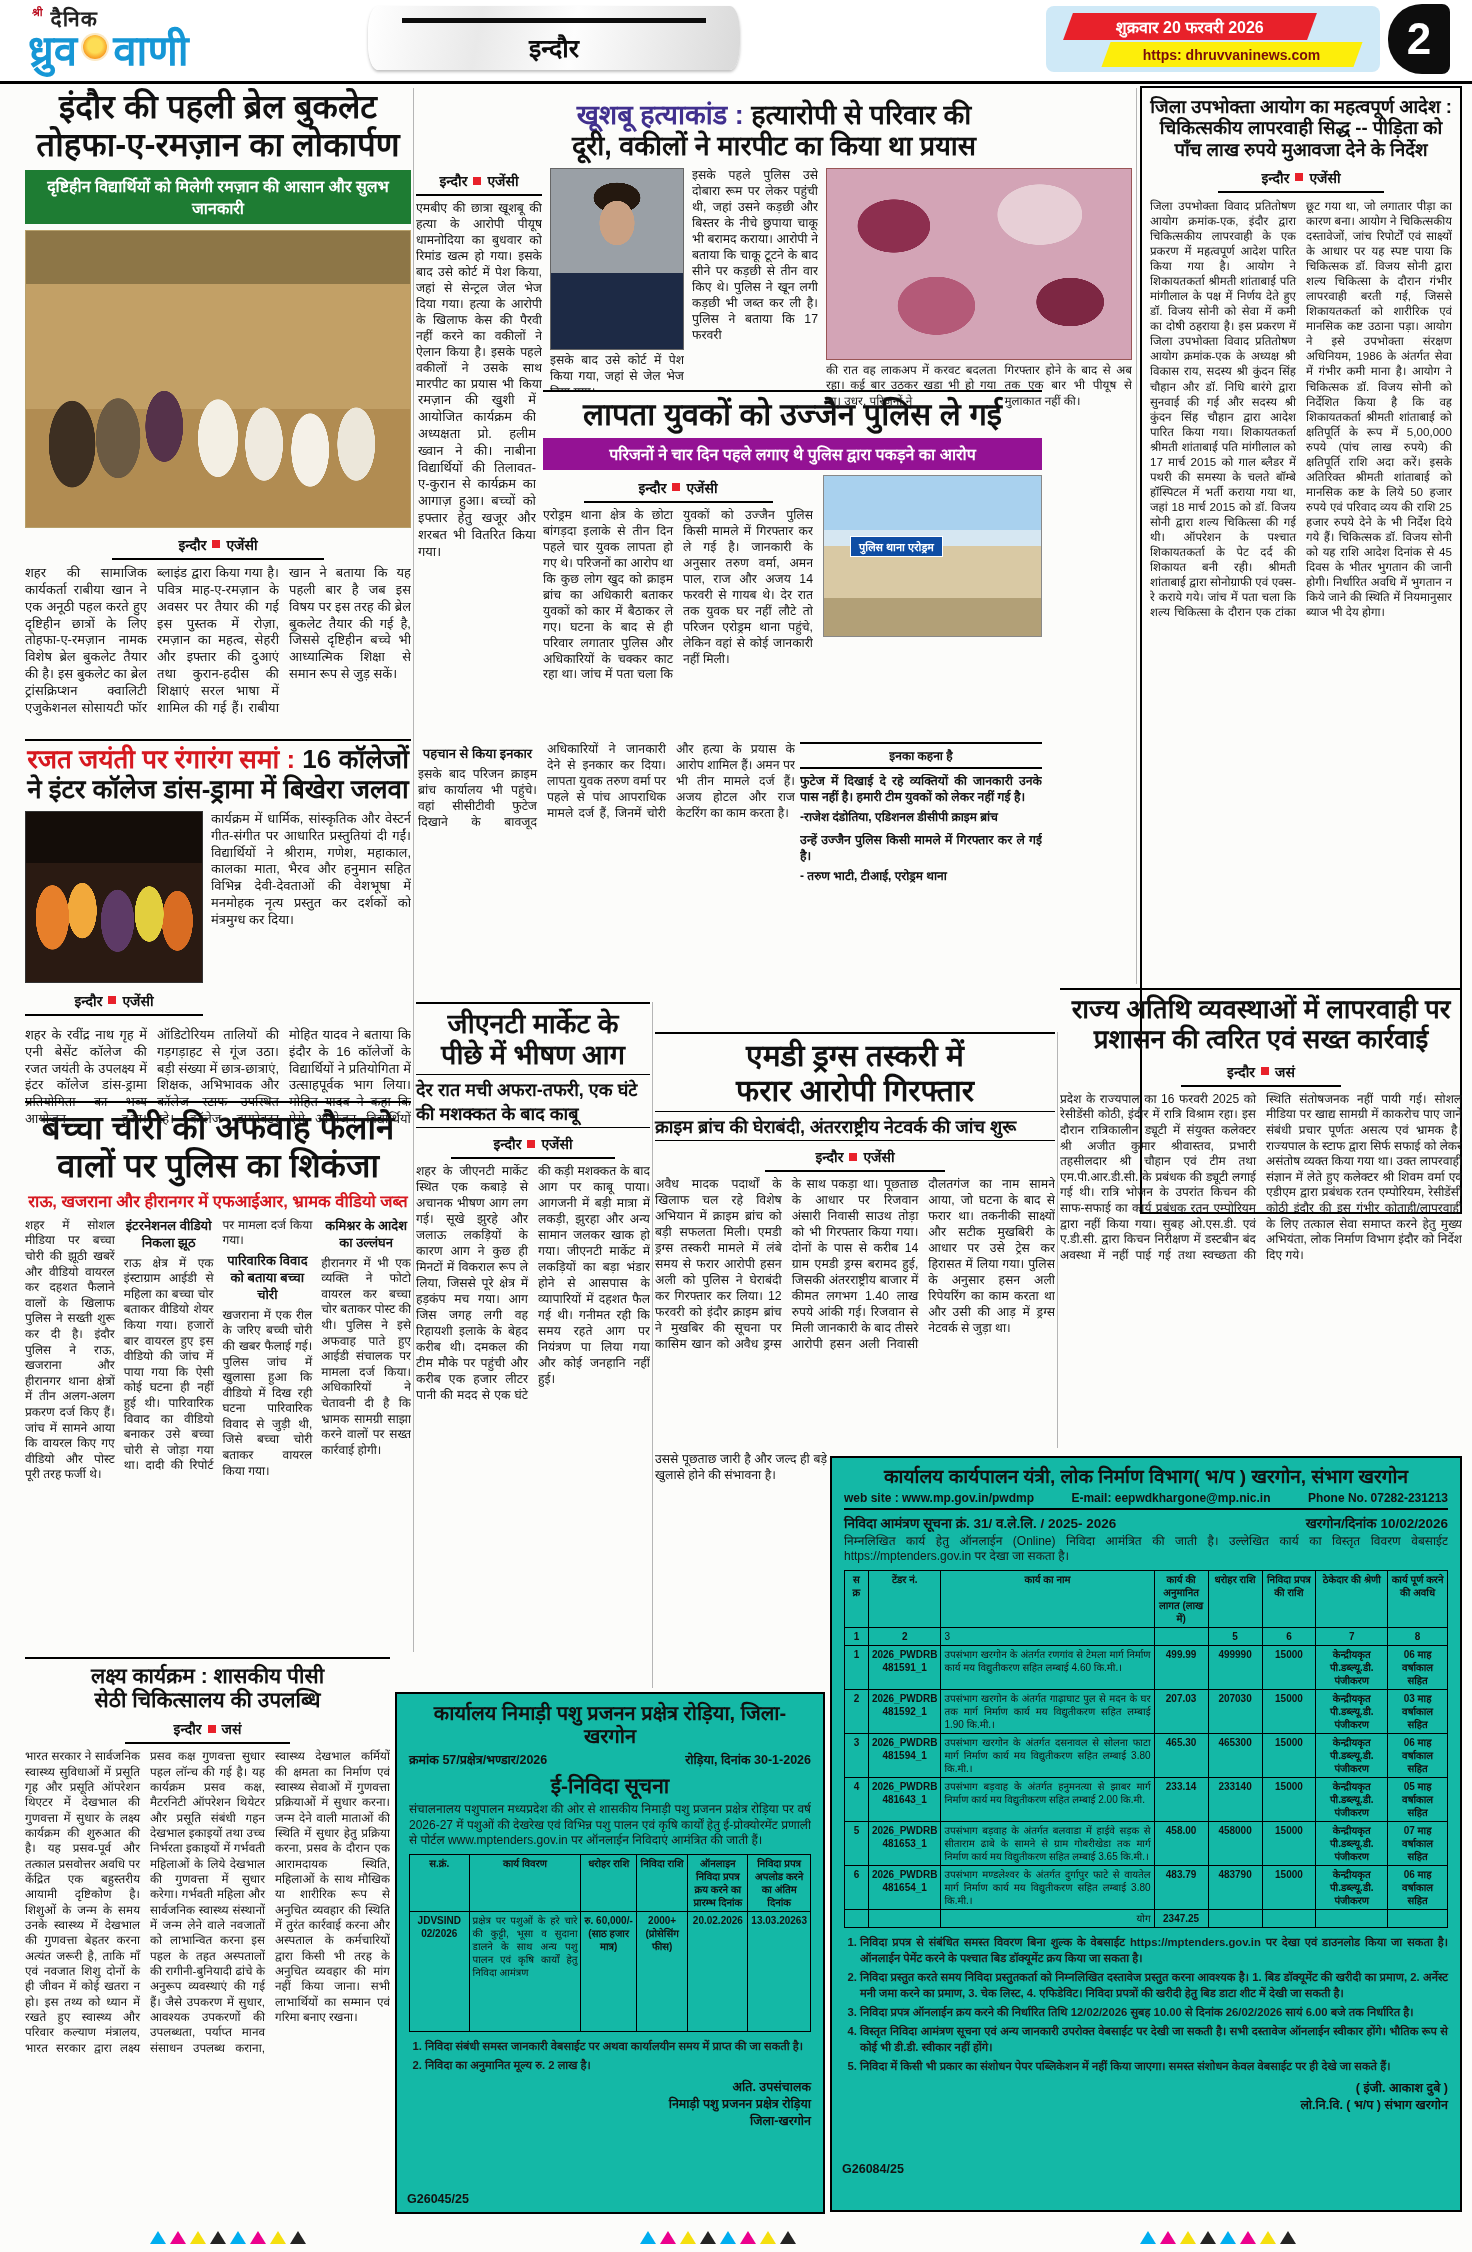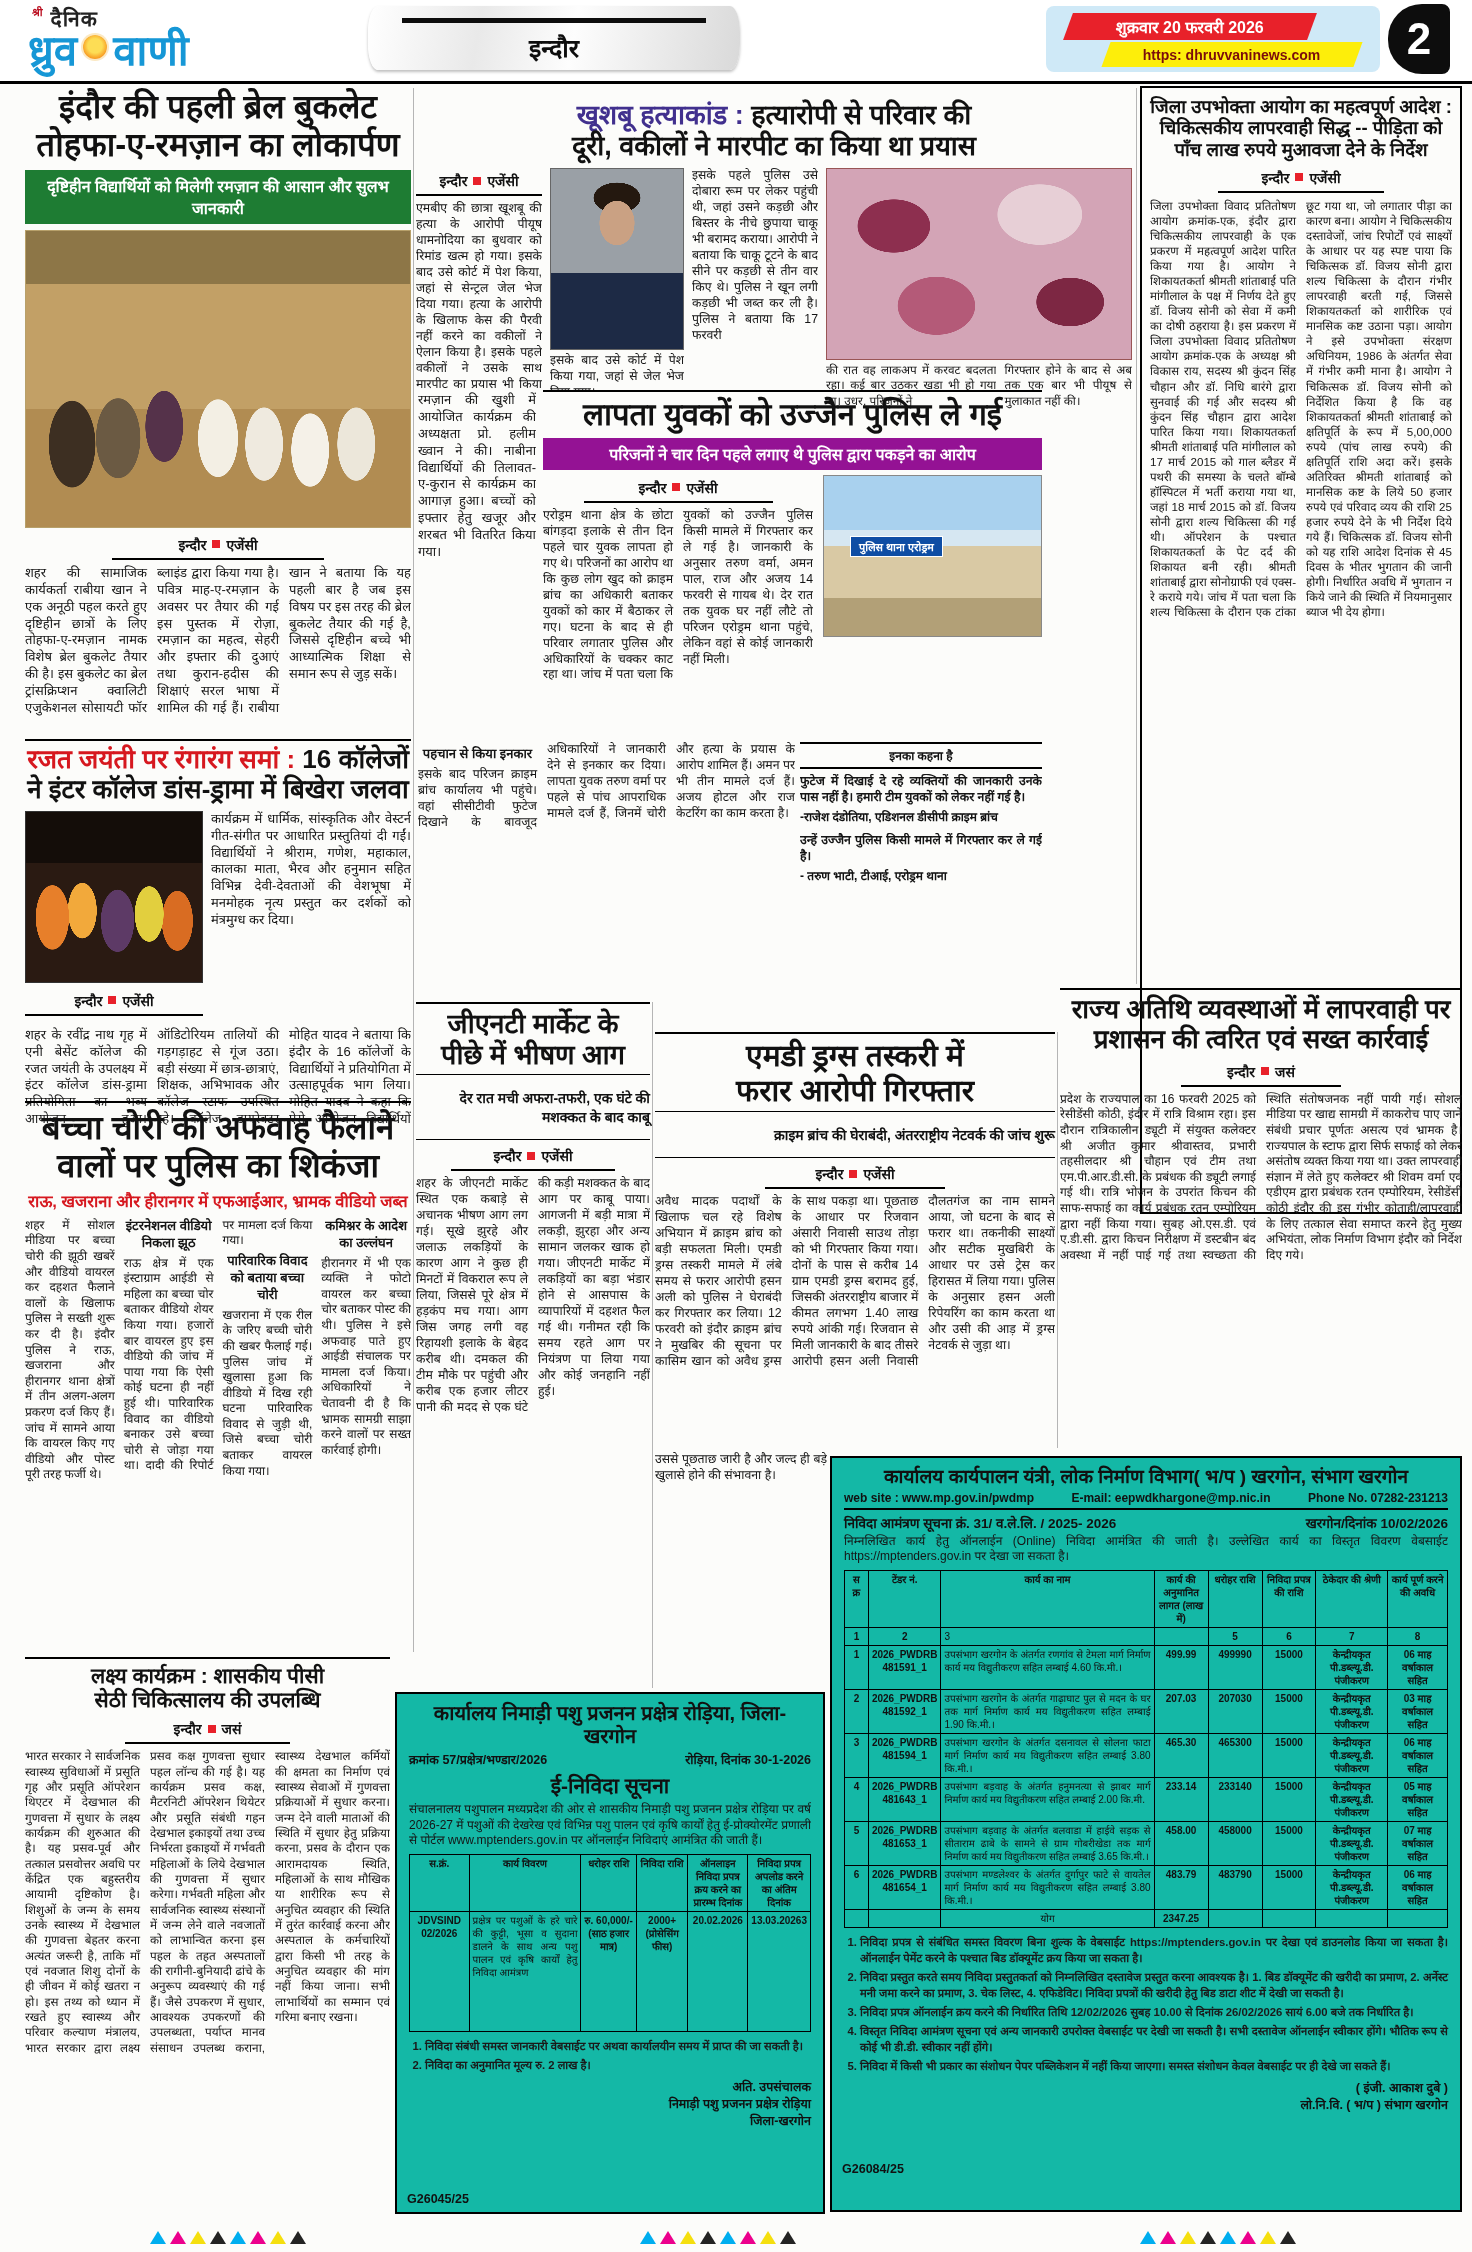--- a/index.html
+++ b/index.html
@@ -59,21 +59,21 @@
     radial-gradient(64px 48px at 36% 72%,#b45a78 0 60%,transparent 61%),
     radial-gradient(56px 40px at 80% 70%,#7d2743 0 60%,transparent 61%),
     linear-gradient(180deg,#d3a4b6 0 100%)}
   .photo-police{height:162px;border:1px solid #888;background:
     linear-gradient(180deg,#a9d1ee 0 34%,#d6e7f2 34% 44%,#d9c9a4 44% 76%,#b2a077 76% 100%)}
   .police-sign{position:absolute;left:12%;top:38%;background:#0e4da4;color:#fff;font-size:11px;font-weight:bold;padding:2px 8px;border:1px solid #fff}
   
   .green-band{background:#1e7c33;color:#fff;font-weight:bold;font-size:16px;text-align:center;padding:5px 2px;margin:6px 0}
   .magenta-band{background:#941294;color:#fff;font-weight:bold;font-size:16px;text-align:center;padding:5px 2px;margin:5px 0}
   .red-sub{color:#d6181f;font-weight:bold;font-size:16.5px;text-align:center;margin:4px 0 6px}
-  .bold-sub{font-weight:bold;font-size:14px;text-align:right;margin:3px 0;border-top:1.5px solid #000;border-bottom:1.5px solid #000;padding:13px 0}
+  .bold-sub{font-weight:bold;font-size:18px;text-align:left;margin:3px 0;border-top:1.5px solid #000;border-bottom:1.5px solid #000;padding:2px 0}
   .mini-head{font-weight:bold;font-size:13px;text-align:center;margin:4px 0;break-inside:avoid}
   
   .tender-box{border:2.5px solid #000;background:#14b8a6;padding:8px 12px;overflow:hidden}
   .tender-table{width:100%;border-collapse:collapse;font-size:10px;line-height:1.3;margin-top:5px}
   .tender-table th,.tender-table td{border:1px solid #000;padding:2px 3px;text-align:center;vertical-align:top;font-weight:bold}
   .tender-table td.work,.pwd-table td:nth-child(3){text-align:justify;font-weight:normal}
   .notes{margin:6px 0 0 16px;font-size:11.3px;line-height:1.42;text-align:justify;font-weight:bold;color:#1a1a1a}
   .notes li{margin-bottom:3px}
   .sign{text-align:right;font-weight:bold;font-size:12.5px;line-height:1.35;margin-top:6px}
   .gcode{font-weight:bold;font-size:12.5px}
@@ -411,21 +411,21 @@
             <td>483790</td>
             <td>15000</td>
             <td>केन्द्रीयकृत पी.डब्ल्यू.डी. पंजीकरण</td>
             <td>06 माह वर्षाकाल सहित</td>
           </tr>
         </tbody>
       <tfoot>
         <tr>
           <td></td>
             <td></td>
-          <td style="text-align:center">योग</td>
+          <td style="text-align:right">योग</td>
           <td>2347.25</td>
           <td></td>
             <td></td>
             <td></td>
             <td></td>
         </tr>
       </tfoot>
     </table>
     <ol class="notes">
         <li>निविदा प्रपत्र से संबंधित समस्त विवरण बिना शुल्क के वेबसाईट https://mptenders.gov.in पर देखा एवं डाउनलोड किया जा सकता है। ऑनलाईन पेमेंट करने के पश्चात बिड डॉक्यूमेंट क्रय किया जा सकता है।</li>

